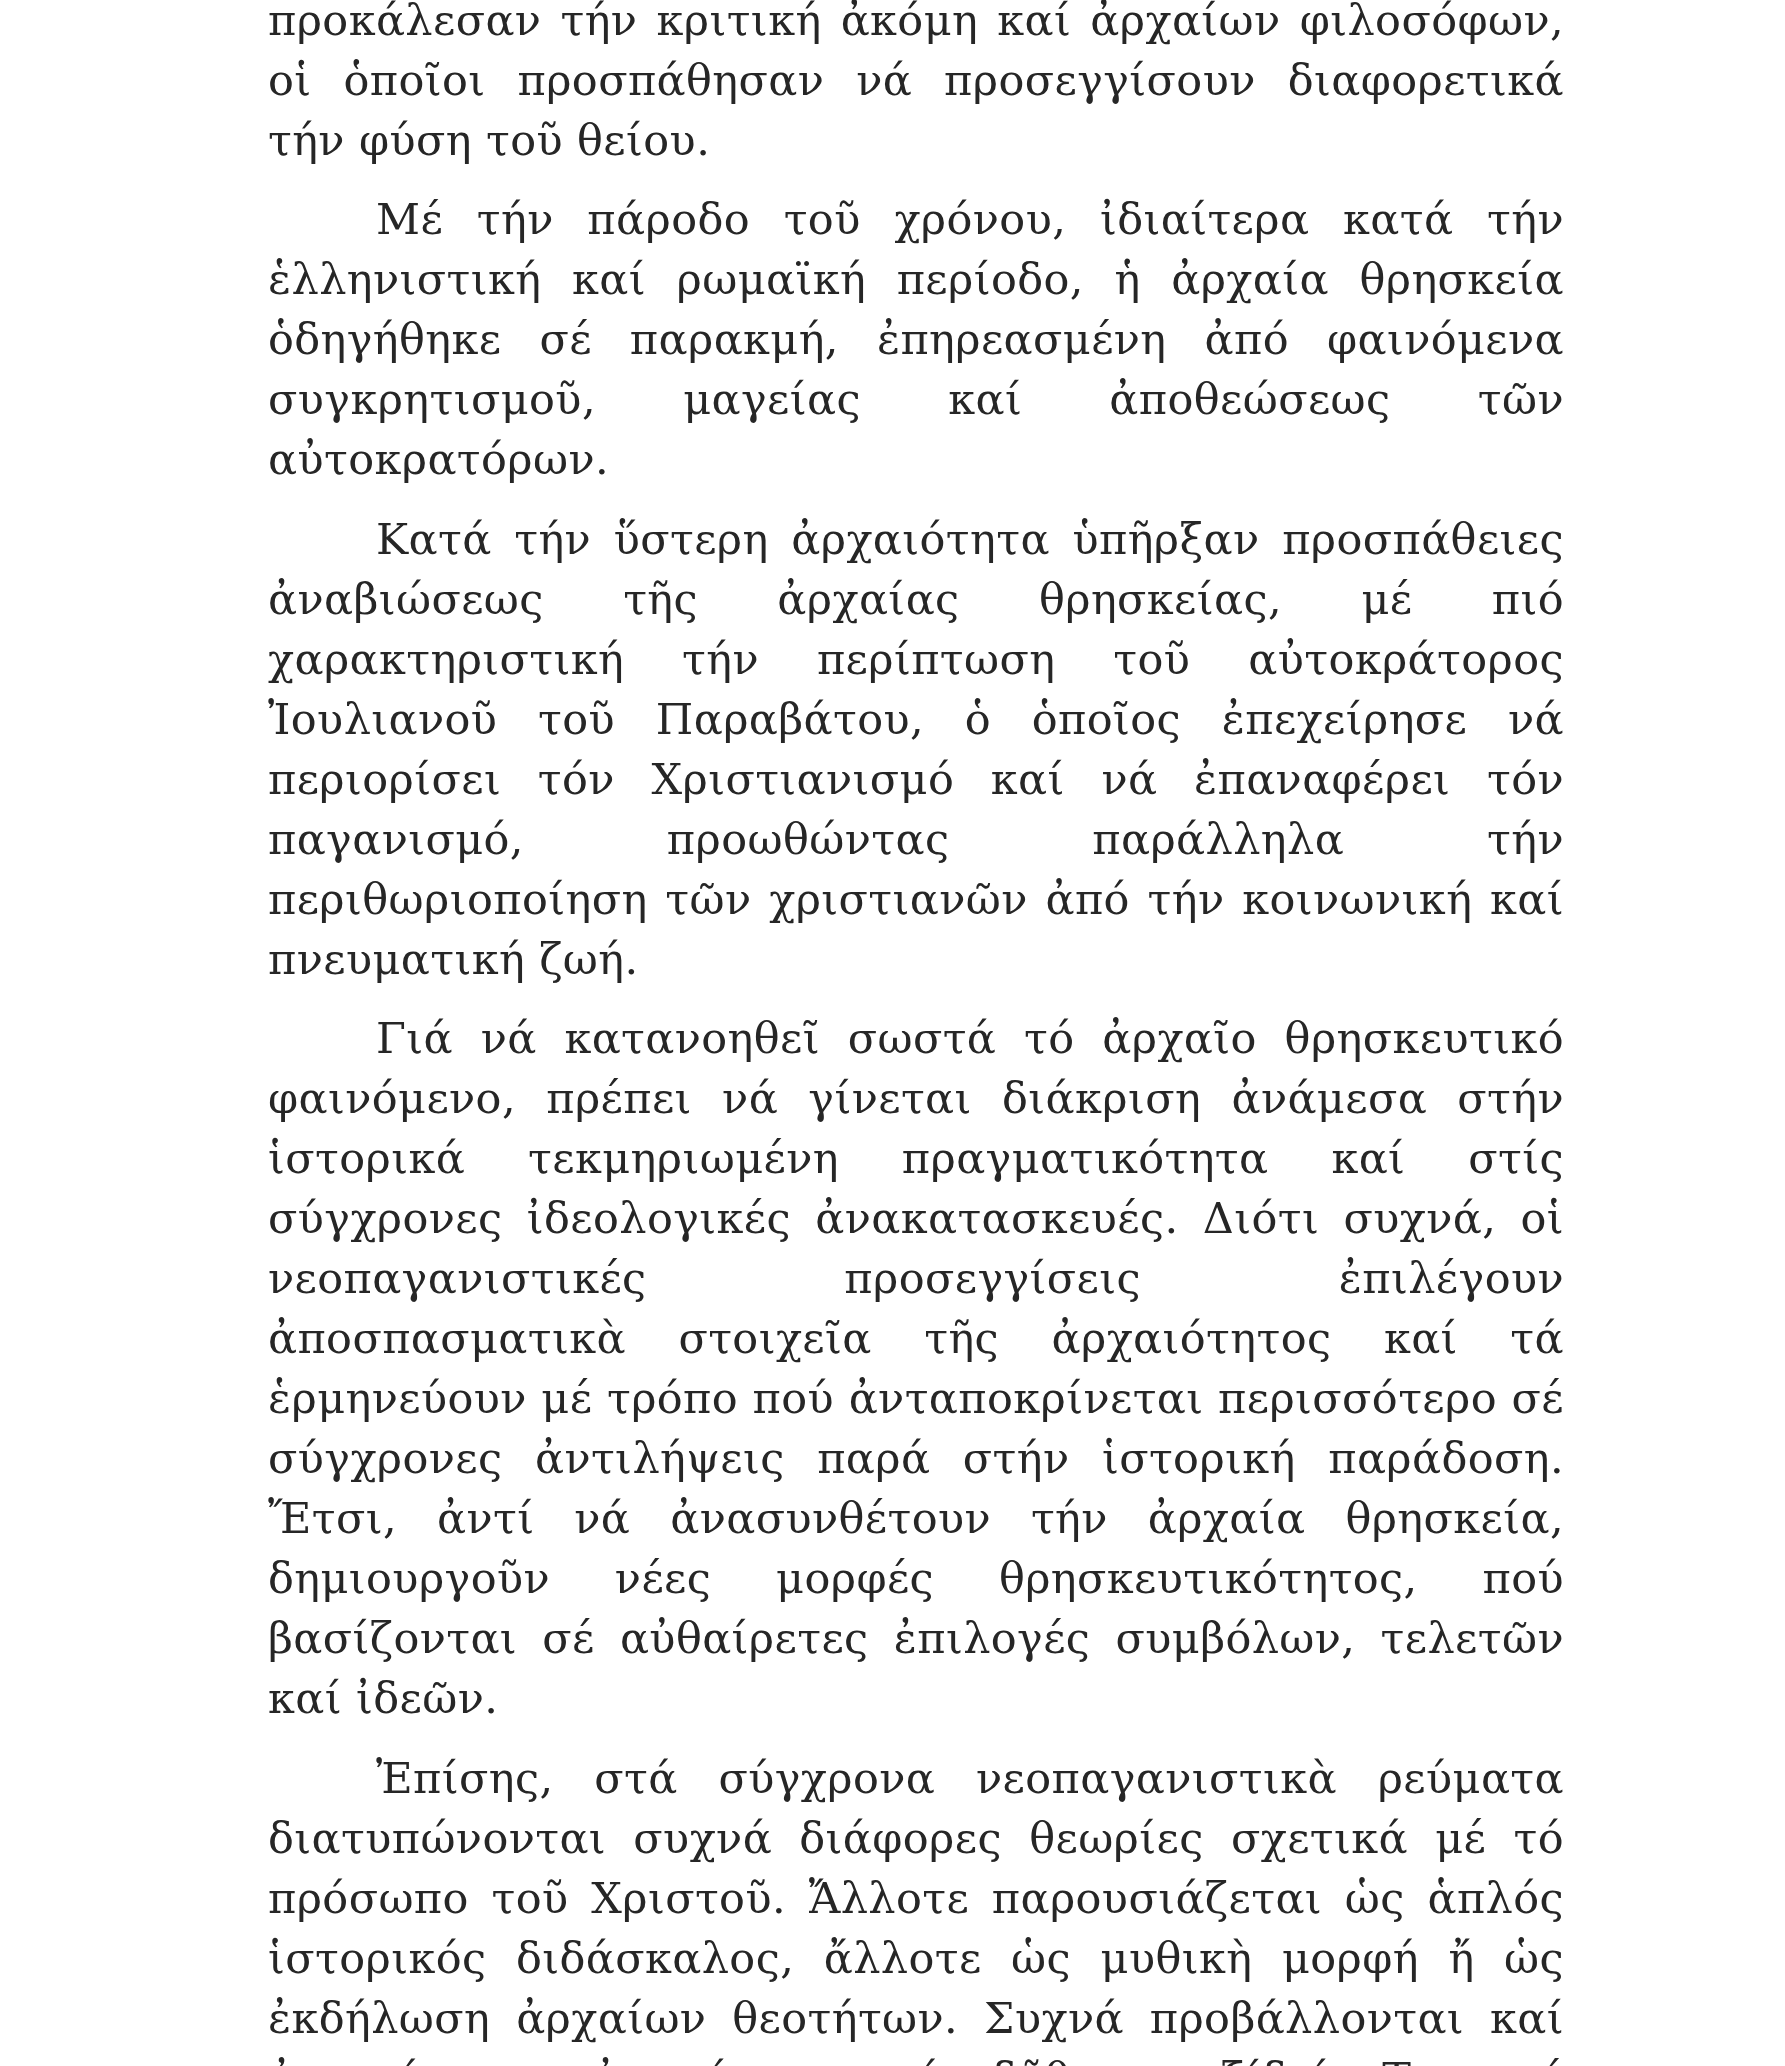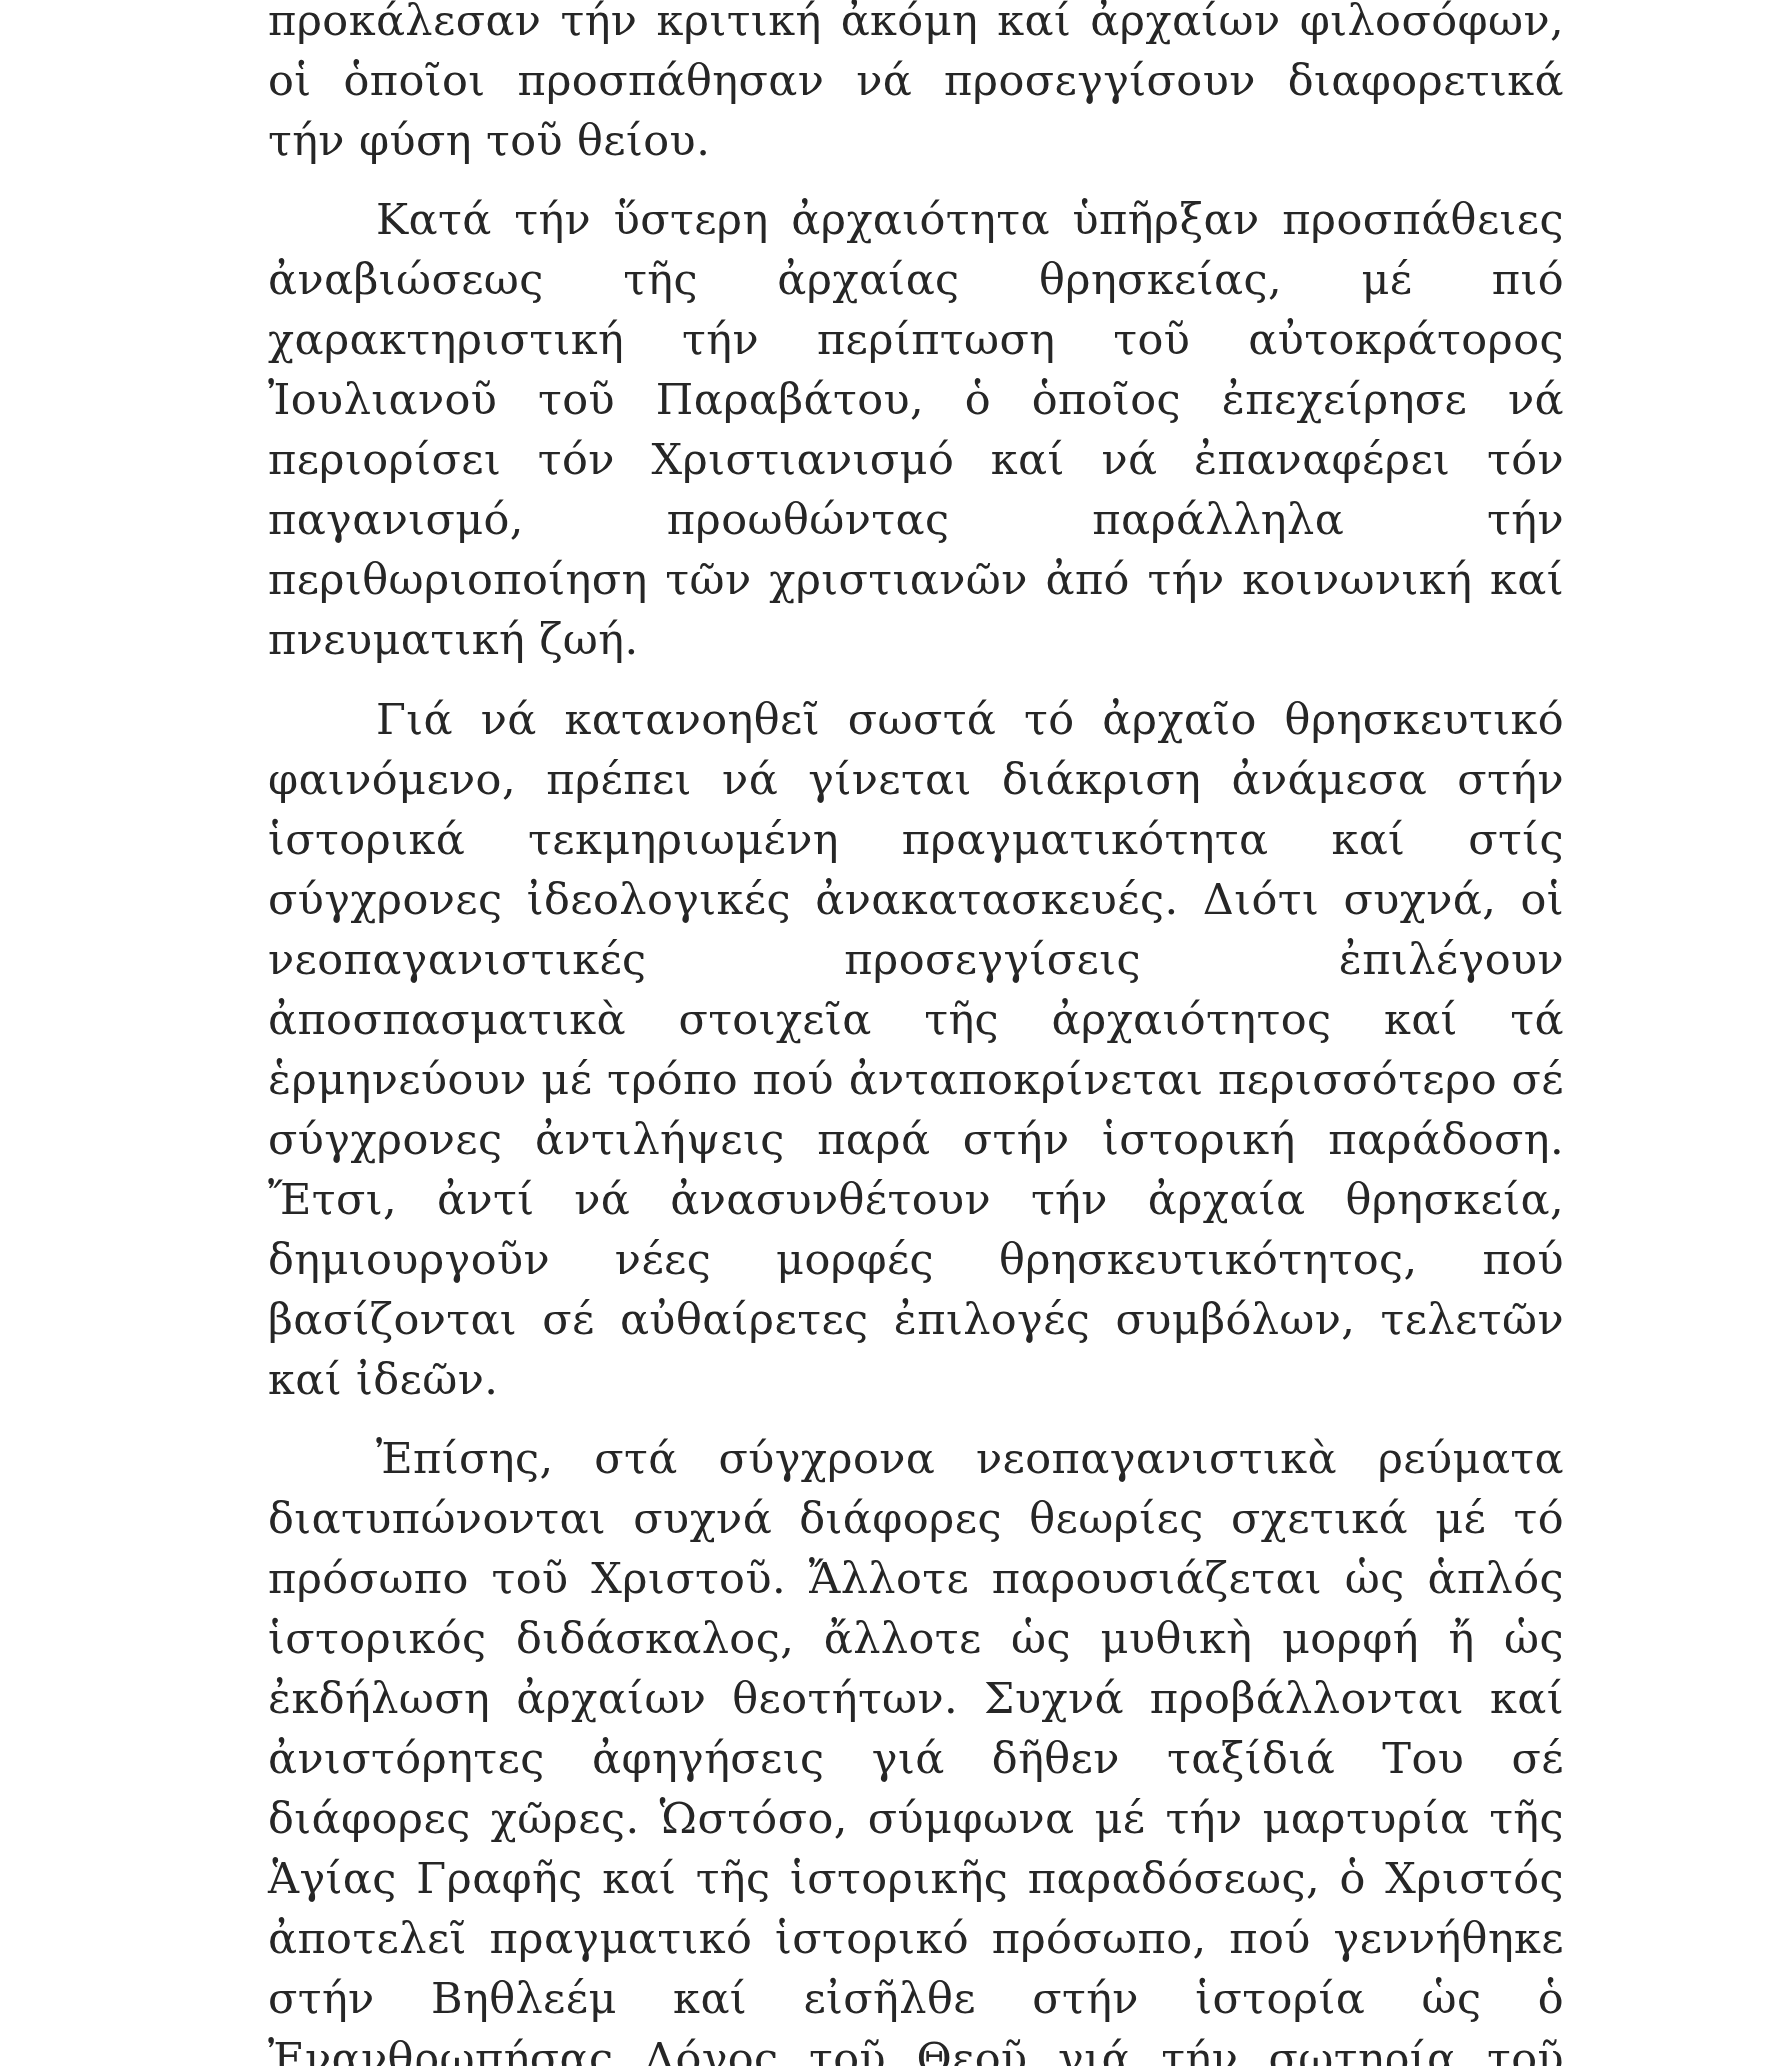--- a/index.html
+++ b/index.html
@@ -21,17 +21,18 @@
       text-indent: 0;
     }
     .para.indent { text-indent: 108px; }
     .para.first { margin-top: -10px; }
   </style>
 </head>
 <body>
 
 <div class="page">
   <p class="para first">προκάλεσαν τήν κριτική ἀκόμη καί ἀρχαίων φιλοσόφων, οἱ ὁποῖοι προσπάθησαν νά προσεγγίσουν διαφορετικά τήν φύση τοῦ θείου.</p>
+  <p class="para indent">Μέ τήν πάροδο τοῦ χρόνου, ἰδιαίτερα κατά τήν ἑλληνιστική καί ρωμαϊκή περίοδο, ἡ ἀρχαία θρησκεία ὁδηγήθηκε σέ παρακμή, ἐπηρεασμένη ἀπό φαινόμενα συγκρητισμοῦ, μαγείας καί ἀποθεώσεως τῶν αὐτοκρατόρων.</p>
   <p class="para indent">Κατά τήν ὕστερη ἀρχαιότητα ὑπῆρξαν προσπάθειες ἀναβιώσεως τῆς ἀρχαίας θρησκείας, μέ πιό χαρακτηριστική τήν περίπτωση τοῦ αὐτοκράτορος Ἰουλιανοῦ τοῦ Παραβάτου, ὁ ὁποῖος ἐπεχείρησε νά περιορίσει τόν Χριστιανισμό καί νά ἐπαναφέρει τόν παγανισμό, προωθώντας παράλληλα τήν περιθωριοποίηση τῶν χριστιανῶν ἀπό τήν κοινωνική καί πνευματική ζωή.</p>
   <p class="para indent">Γιά νά κατανοηθεῖ σωστά τό ἀρχαῖο θρησκευτικό φαινόμενο, πρέπει νά γίνεται διάκριση ἀνάμεσα στήν ἱστορικά τεκμηριωμένη πραγματικότητα καί στίς σύγχρονες ἰδεολογικές ἀνακατασκευές. Διότι συχνά, οἱ νεοπαγανιστικές προσεγγίσεις ἐπιλέγουν ἀποσπασματικὰ στοιχεῖα τῆς ἀρχαιότητος καί τά ἑρμηνεύουν μέ τρόπο πού ἀνταποκρίνεται περισσότερο σέ σύγχρονες ἀντιλήψεις παρά στήν ἱστορική παράδοση. Ἔτσι, ἀντί νά ἀνασυνθέτουν τήν ἀρχαία θρησκεία, δημιουργοῦν νέες μορφές θρησκευτικότητος, πού βασίζονται σέ αὐθαίρετες ἐπιλογές συμβόλων, τελετῶν καί ἰδεῶν.</p>
   <p class="para indent">Ἐπίσης, στά σύγχρονα νεοπαγανιστικὰ ρεύματα διατυπώνονται συχνά διάφορες θεωρίες σχετικά μέ τό πρόσωπο τοῦ Χριστοῦ. Ἄλλοτε παρουσιάζεται ὡς ἁπλός ἱστορικός διδάσκαλος, ἄλλοτε ὡς μυθικὴ μορφή ἤ ὡς ἐκδήλωση ἀρχαίων θεοτήτων. Συχνά προβάλλονται καί ἀνιστόρητες ἀφηγήσεις γιά δῆθεν ταξίδιά Του σέ διάφορες χῶρες. Ὡστόσο, σύμφωνα μέ τήν μαρτυρία τῆς Ἁγίας Γραφῆς καί τῆς ἱστορικῆς παραδόσεως, ὁ Χριστός ἀποτελεῖ πραγματικό ἱστορικό πρόσωπο, πού γεννήθηκε στήν Βηθλεέμ καί εἰσῆλθε στήν ἱστορία ὡς ὁ Ἐνανθρωπήσας Λόγος τοῦ Θεοῦ γιά τήν σωτηρία τοῦ ἀνθρώπου.</p>
 </div>
 
 
 </body></html>

